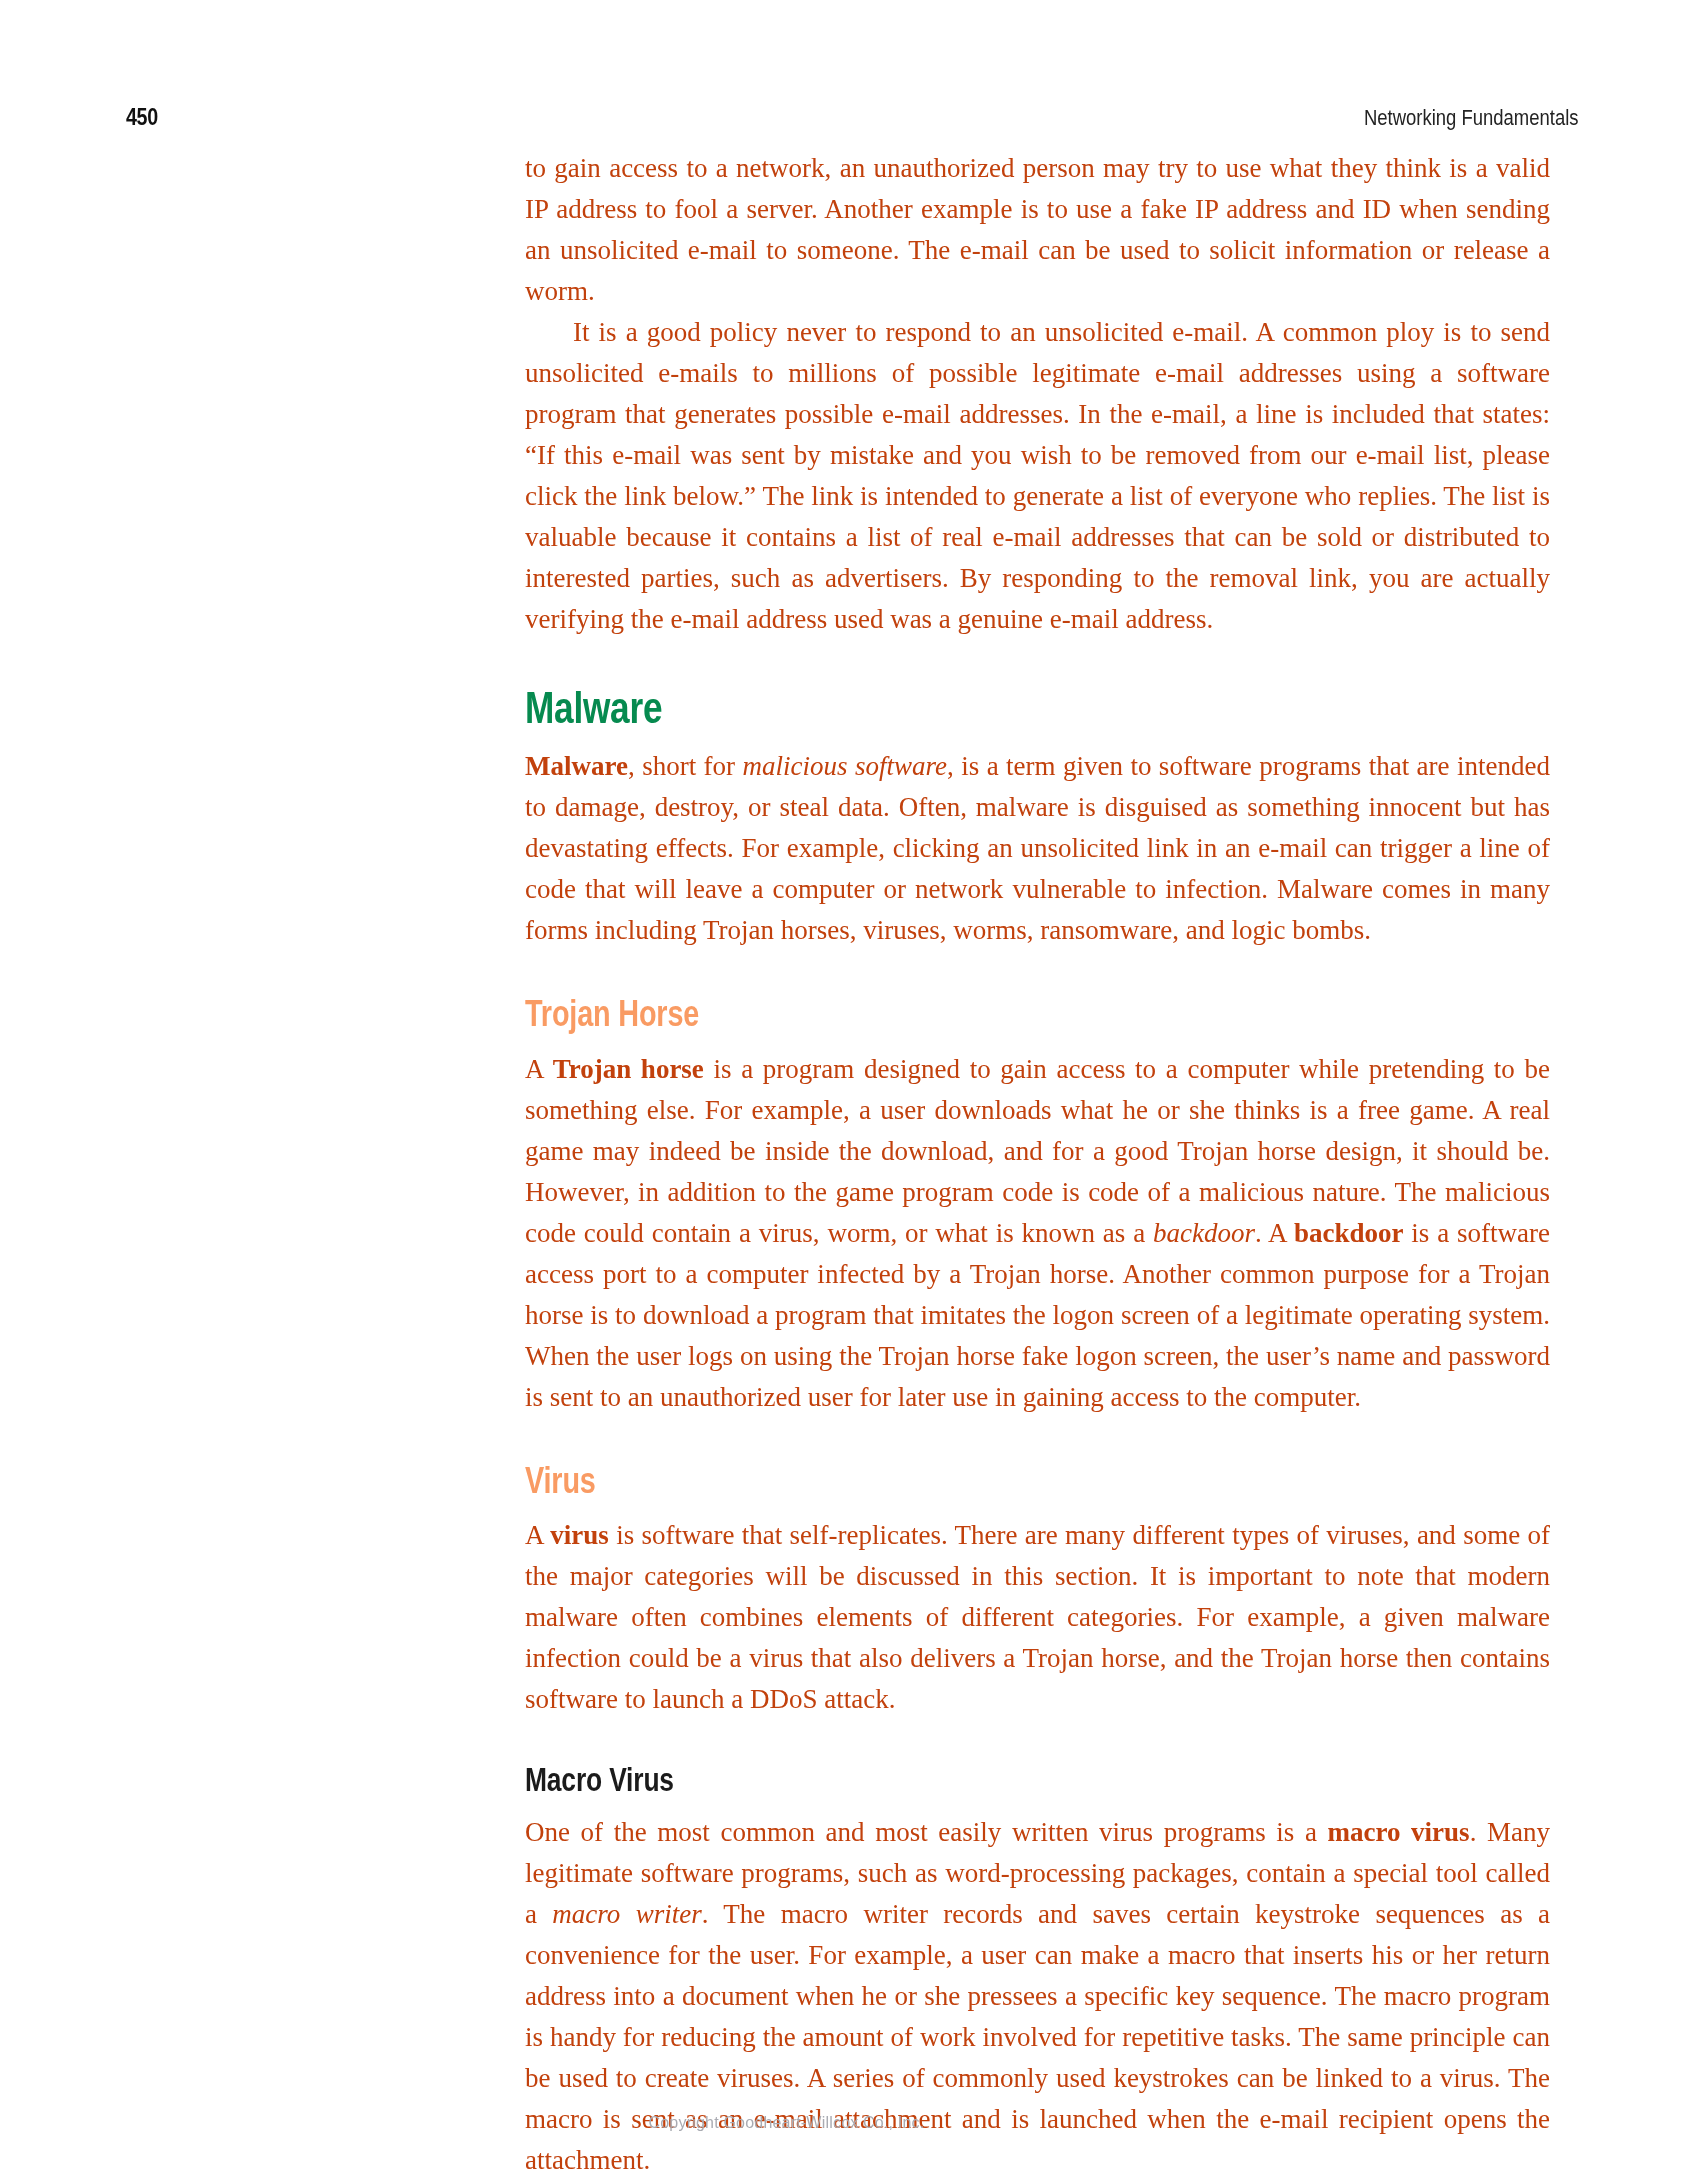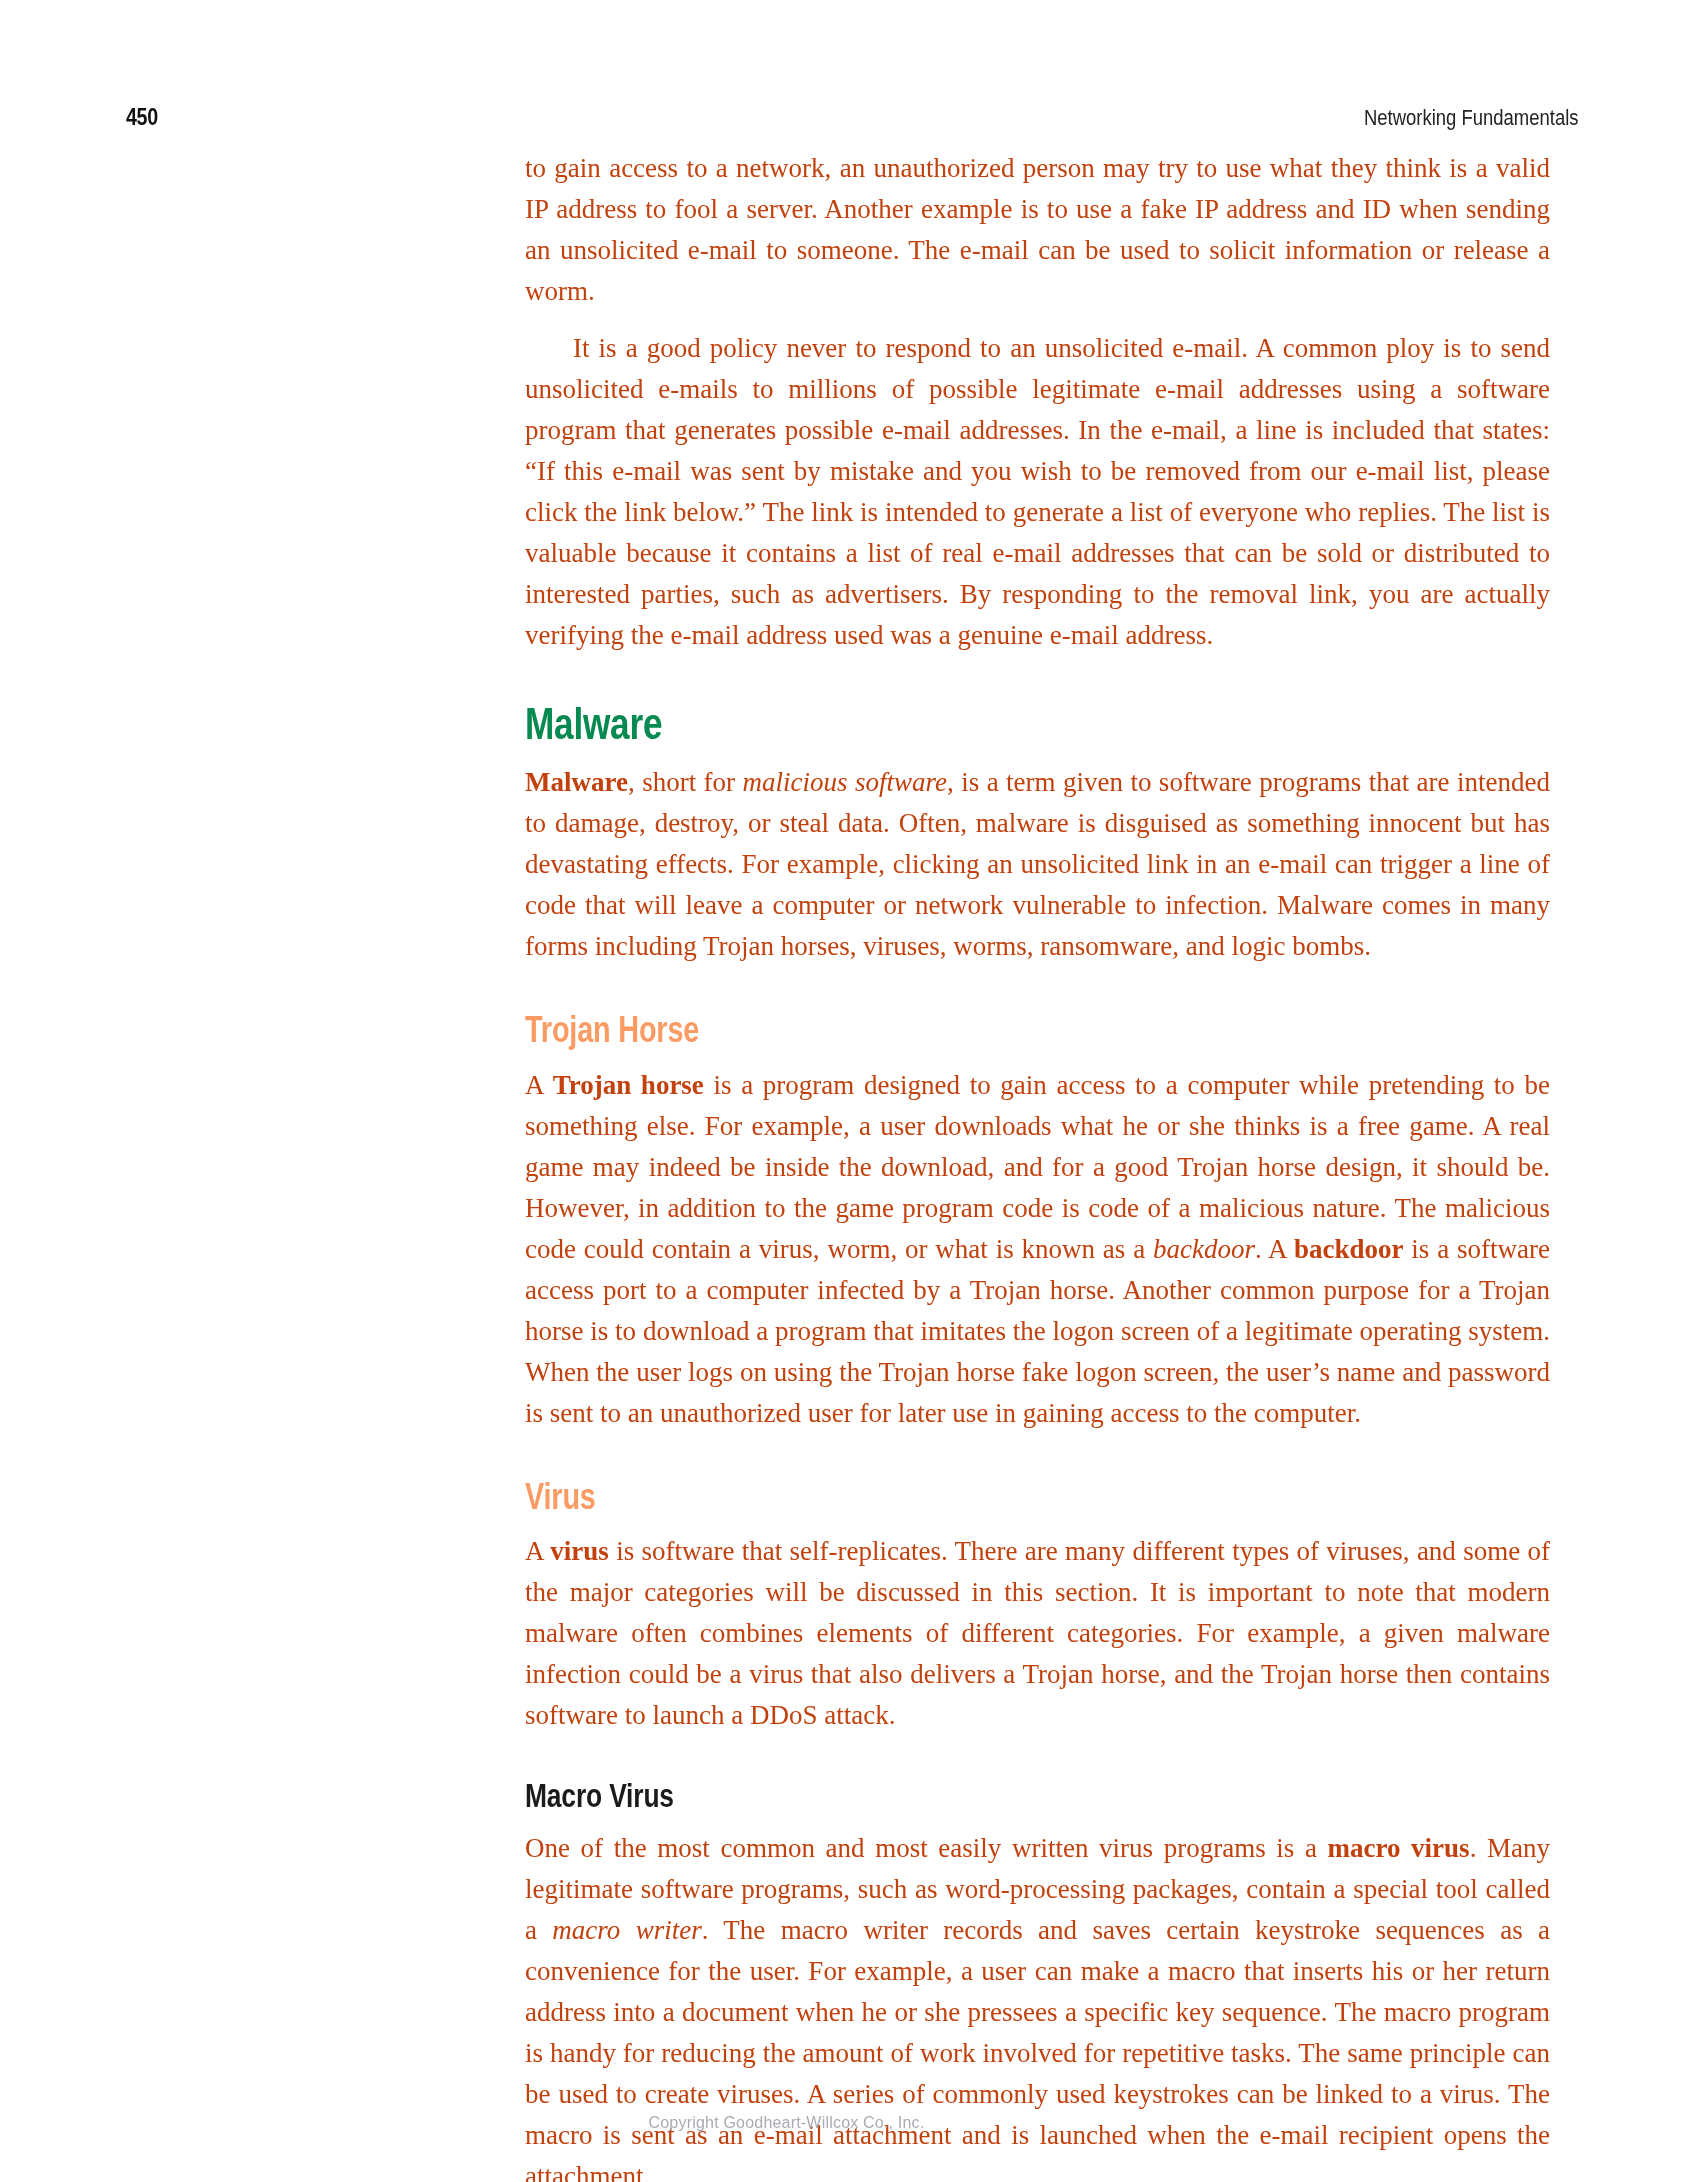--- a/index.html
+++ b/index.html
@@ -65,21 +65,21 @@
     text-align: justify;
     text-justify: inter-word;
     -webkit-hyphens: none;
     hyphens: none;
     font-family: "Liberation Serif", serif;
   }
   p.body.indent {
     text-indent: 48px;
   }
   p.body + p.body {
-    margin-top: 16px;
+    margin-top: 0;
   }
   .b { font-weight: bold; }
   .i { font-style: italic; }
 
   
   h1.h-a {
     margin: 43px 0 13.4px 0;
     font-family: "Liberation Sans", sans-serif;
     font-weight: bold;
     font-size: 44px;

